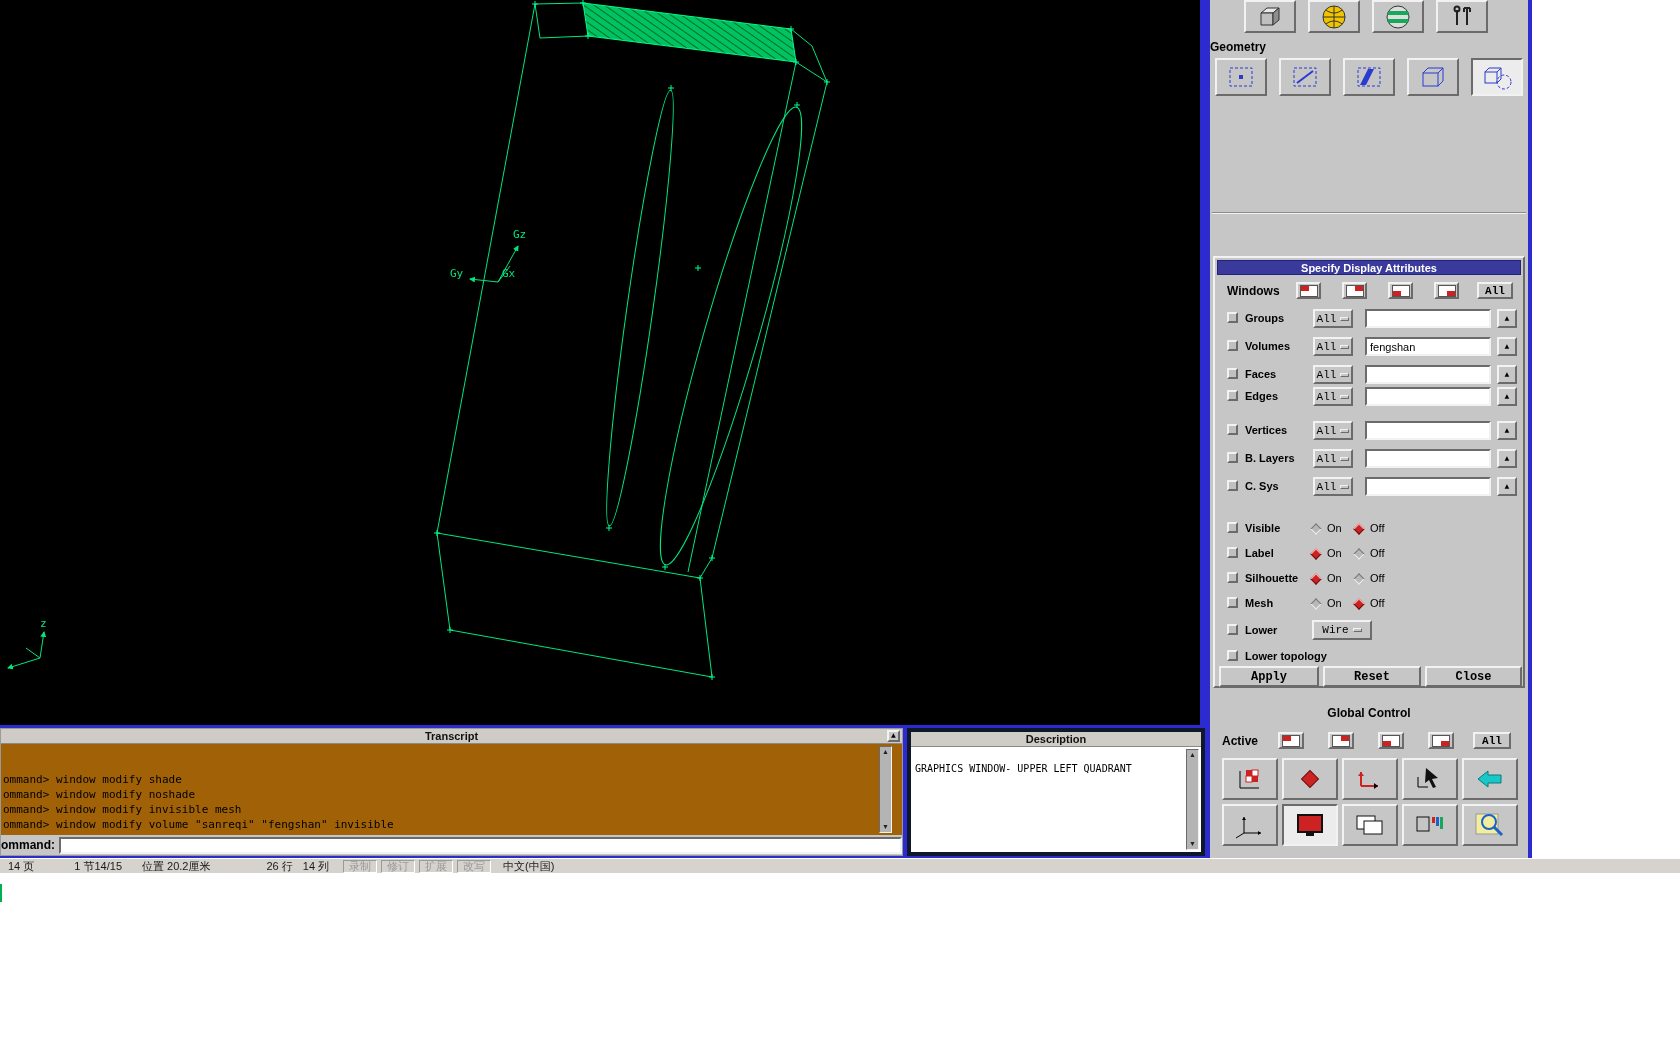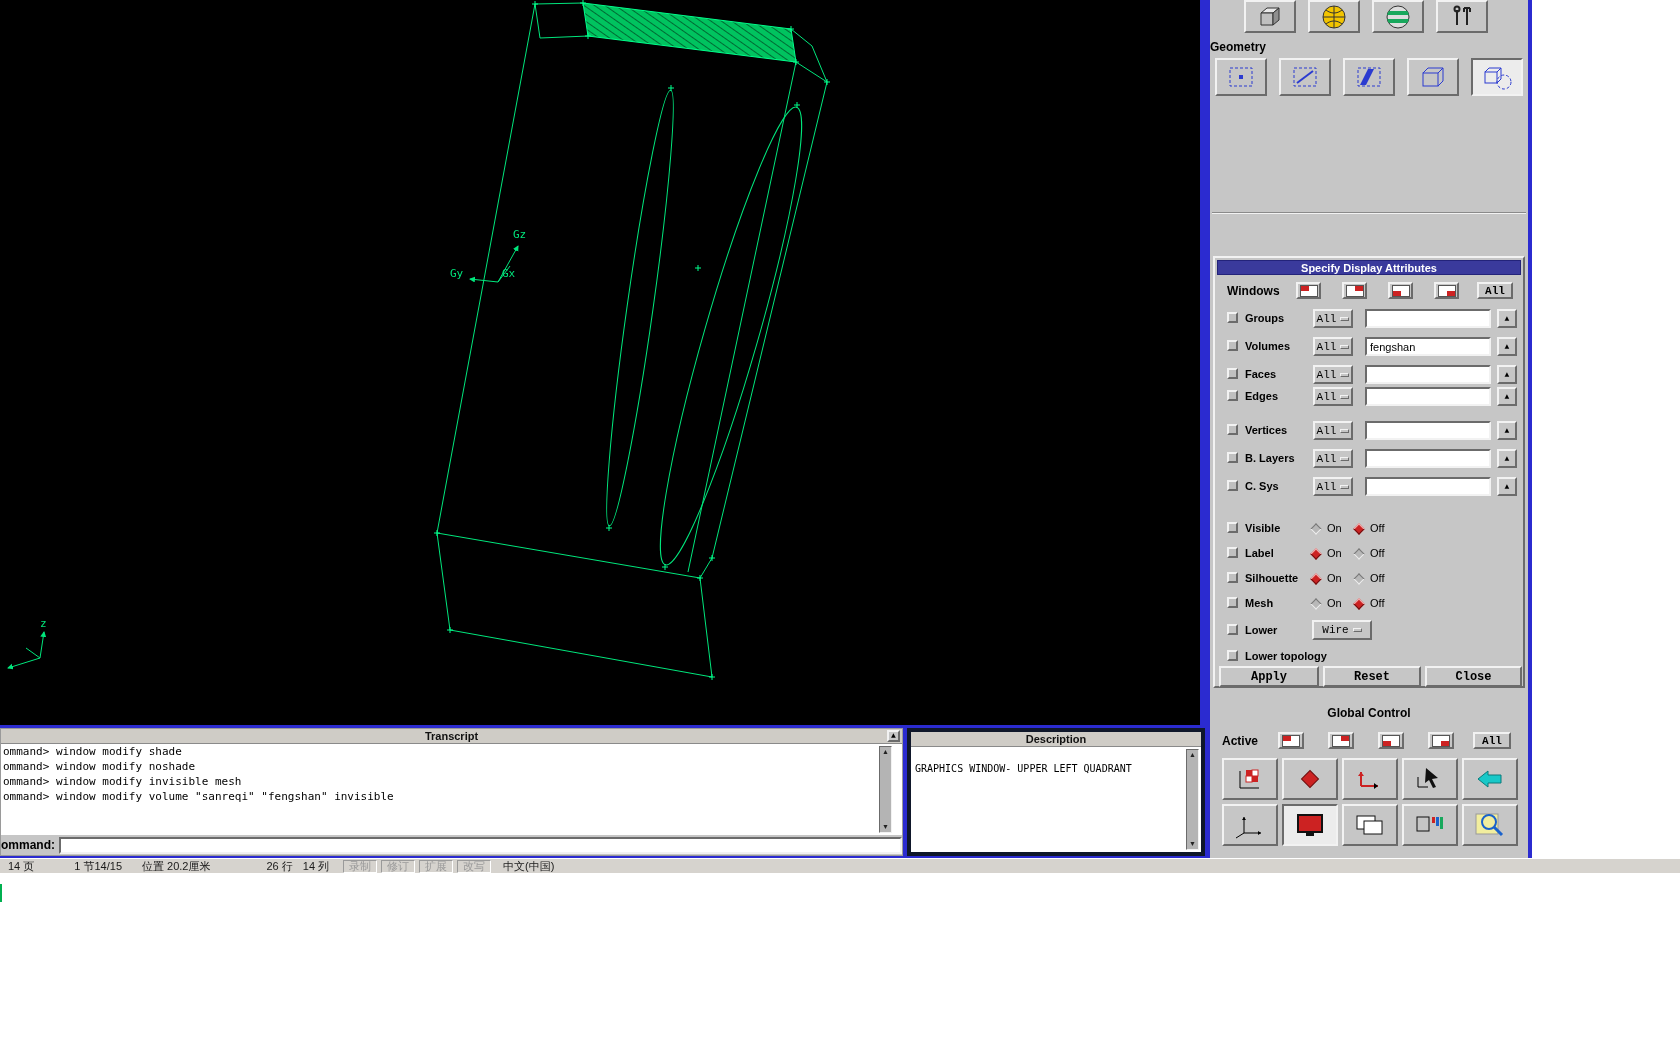--- a/index.html
+++ b/index.html
@@ -27,21 +27,21 @@
   .tinput{position:absolute;height:19px;background:#fff;border:2px solid;border-color:#6b6b6b #f2f2f2 #f2f2f2 #6b6b6b;font-size:11px;padding:0 3px;color:#000}
   .tri9{font-size:8px;line-height:8px;color:#000}
   .vscroll{position:absolute;right:2px;top:2px;bottom:2px;width:13px;background:#b4b4b4;border:1px solid;border-color:#6b6b6b #f2f2f2 #f2f2f2 #6b6b6b;display:flex;flex-direction:column;justify-content:space-between;align-items:center}
   .sarr{font-size:7px;color:#222;line-height:10px}
 
   
   .twin{position:absolute;left:0;top:728px;width:903px;height:128px;background:#c6c6c6;border:1px solid #9a9a9a}
   .dwin{position:absolute;left:907px;top:728px;width:298px;height:128px;background:#c6c6c6;border:4px solid #0f172a}
   .ptitle{position:relative;height:15px;background:#cfccc6;border-bottom:1px solid #8a8a8a;display:flex;align-items:center;justify-content:center;font-size:11px;font-weight:bold;color:#111}
   .tup{position:absolute;right:2px;top:1px;width:13px;height:12px}
-  .tbody{position:absolute;left:0;right:0;top:15px;bottom:20px;background:#ffffff;overflow:hidden}
+  .tbody{position:absolute;left:0;right:0;top:15px;bottom:20px;background:#a16207;padding-top:28px;overflow:hidden}
   .tline{font-family:"DejaVu Sans Mono",monospace;font-size:11px;line-height:15px;color:#000;padding-left:2px;white-space:pre}
   .cmdrow{position:absolute;left:0;right:0;bottom:0;height:20px;background:#c6c6c6;display:flex;align-items:center}
   .cmdlabel{font-size:12px;font-weight:bold;color:#000}
   .cmdinput{margin-left:4px;width:843px;height:17px;background:#fff;border:2px solid;border-color:#6b6b6b #f2f2f2 #f2f2f2 #6b6b6b;font-size:11px;padding:0 2px}
   .dbody{position:absolute;left:0;right:0;top:15px;bottom:0;background:#ffffff}
   .dtext{font-family:"DejaVu Sans Mono",monospace;font-size:10px;color:#000;padding:16px 0 0 4px;white-space:pre}
 
   
   .rpanel{position:absolute;left:1210px;top:0;width:318px;height:858px;background:#c6c6c6}
   .toprow .btn3d{position:absolute;top:0;width:52px;height:33px}

